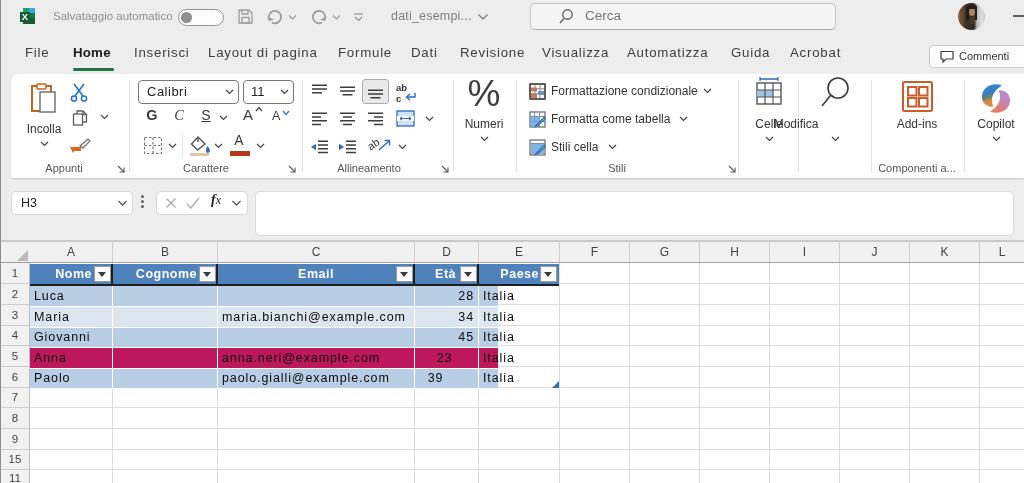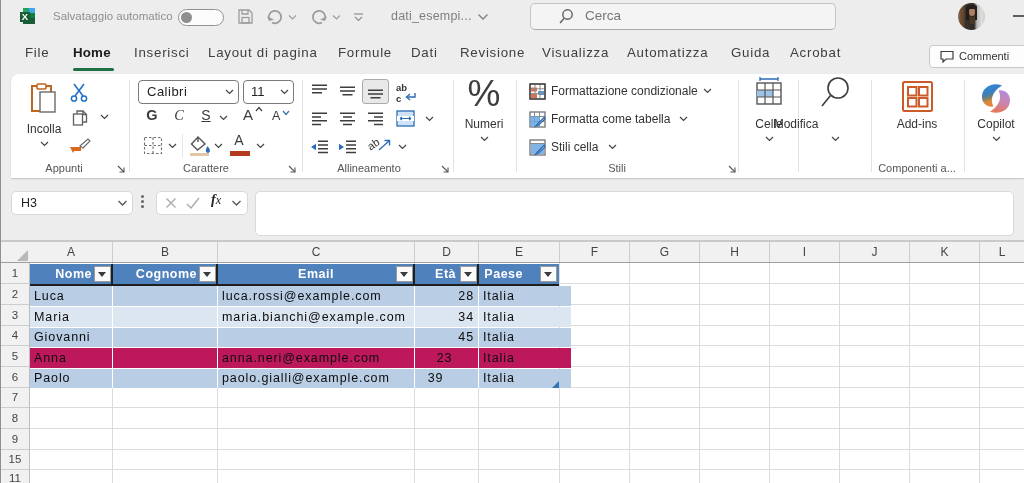--- a/index.html
+++ b/index.html
@@ -13,21 +13,21 @@
  text-align:center;line-height:20px;font-size:12px;color:#444}
 .rowhdr{position:absolute;left:1px;width:28px;background:#f1f1f1;border-bottom:1px solid #cdcdcd;
  text-align:center;font-size:11.5px;color:#444}
 .gv{position:absolute;width:1px;background:#dcdcdc}
 .gh{position:absolute;height:1px;background:#dcdcdc}
 .thead{position:absolute;top:264px;height:20px;background:#4f81bd;color:#fff;font-weight:bold;
  font-size:12.5px;line-height:20px;letter-spacing:.5px}
 .fbtn{position:absolute;top:266px;width:17px;height:16px;background:#fafafa;border:1px solid #9a9a9a;box-sizing:border-box}
 .fbtn:after{content:"";position:absolute;left:3px;top:5px;border-left:4.5px solid transparent;
  border-right:4.5px solid transparent;border-top:5px solid #3a3a3a}
-.drow{position:absolute;left:30px;width:541px;height:20px;font-size:12.5px;line-height:20px;color:#0c0c0c;letter-spacing:.9px}
+.drow{position:absolute;left:30px;width:468px;height:20px;font-size:12.5px;line-height:20px;color:#0c0c0c;letter-spacing:.9px}
 .dcel{position:absolute;top:0;height:20px;overflow:hidden;white-space:nowrap}
 .rbtext{position:absolute;font-size:12px;color:#333;white-space:nowrap}
 .bigbtn{position:absolute;top:117px;height:14px;line-height:14px;font-size:12px;color:#333;text-align:center}
 .bchev{position:absolute;top:136px;text-align:center}
 </style></head>
 <body>
 
 <div class="a" style="left:0;top:0;width:1024px;height:34px;background:#ededed"></div>
 <svg class="a" style="left:17px;top:7px" width="20" height="20" viewBox="0 0 20 20">
  <rect x="6" y="1" width="12" height="16" fill="#21a366"></rect>
@@ -415,35 +415,34 @@
 <div class="gh" style="left:30px;top:387px;width:994px"></div>
 <div class="gh" style="left:30px;top:407px;width:994px"></div>
 <div class="gh" style="left:30px;top:428px;width:994px"></div>
 <div class="gh" style="left:30px;top:449px;width:994px"></div>
 <div class="gh" style="left:30px;top:469px;width:994px"></div>
 
 <div class="thead" style="left:30px;width:82px;text-align:right"><span style="padding-right:20px">Nome</span></div>
 <div class="thead" style="left:113px;width:104px;text-align:right"><span style="padding-right:20px">Cognome</span></div>
 <div class="thead" style="left:218px;width:196px;text-align:center">Email</div>
 <div class="thead" style="left:415px;width:63px;text-align:right"><span style="padding-right:22px">Età</span></div>
-<div class="thead" style="left:479px;width:80px;text-align:right"><span style="padding-right:36px">Paese</span></div>
+<div class="thead" style="left:479px;width:80px;text-align:right"><span style="padding-right:20px">Paese</span></div>
 <div class="a" style="left:111px;top:264px;width:2px;height:22px;background:#1f1f1f"></div>
 <div class="a" style="left:216px;top:264px;width:2px;height:22px;background:#1f1f1f"></div>
 <div class="a" style="left:413px;top:264px;width:2px;height:22px;background:#1f1f1f"></div>
 <div class="a" style="left:477px;top:264px;width:2px;height:22px;background:#1f1f1f"></div>
 <div class="a" style="left:30px;top:284px;width:529px;height:2px;background:#1f1f1f"></div>
 <div class="fbtn" style="left:94px"></div>
 <div class="fbtn" style="left:199px"></div>
 <div class="fbtn" style="left:396px"></div>
 <div class="fbtn" style="left:460px"></div>
 <div class="fbtn" style="left:540px"></div>
 
 <div class="drow" style="top:286px;background:#b9cde4">
  <div class="dcel" style="left:4px;width:79px">Luca</div>
- <div class="dcel" style="left:192px;width:192px">luca.rossi@example.com</div>
  <div class="dcel" style="left:385px;width:59px;text-align:right">28</div>
  <div class="dcel" style="left:453px;width:72px">Italia</div>
 </div>
 <div class="drow" style="top:307px;background:#dce6f1">
  <div class="dcel" style="left:4px;width:79px">Maria</div>
  <div class="dcel" style="left:192px;width:192px">maria.bianchi@example.com</div>
  <div class="dcel" style="left:385px;width:59px;text-align:right">34</div>
  <div class="dcel" style="left:453px;width:72px">Italia</div>
 </div>
 <div class="drow" style="top:328px;background:#b9cde4;height:19px;line-height:19px">

